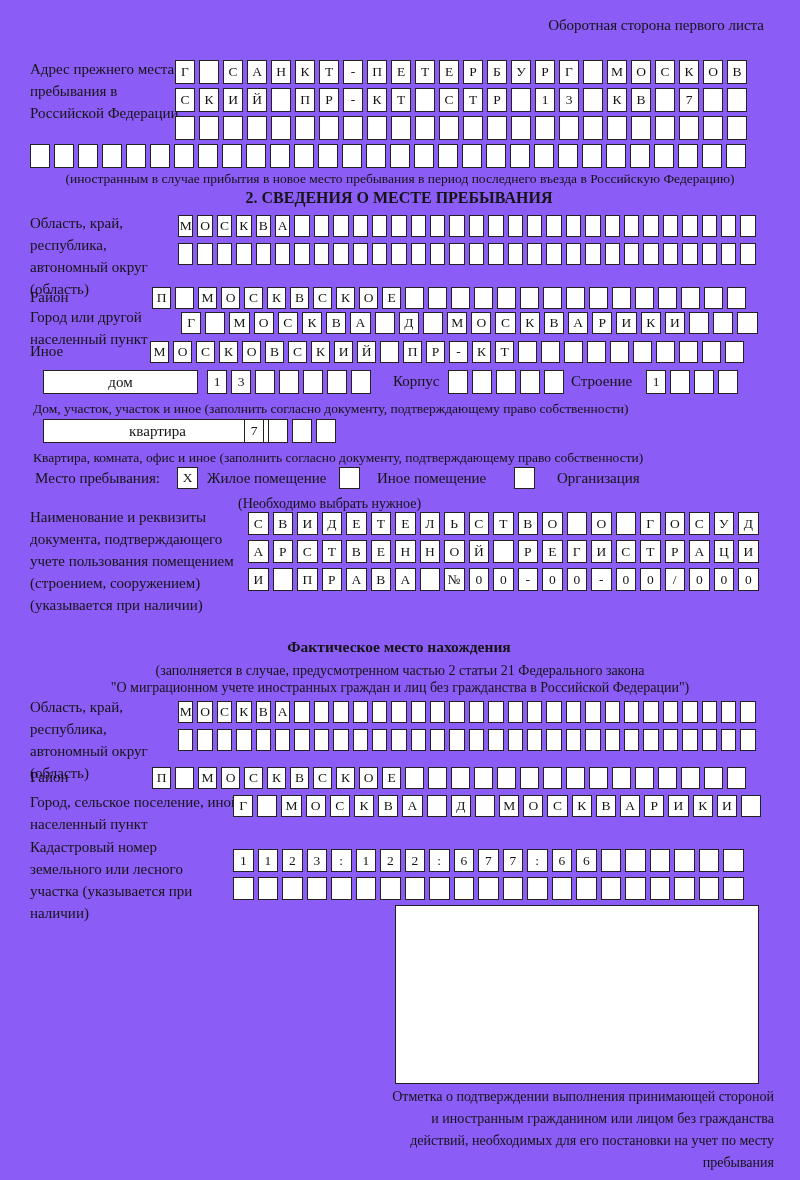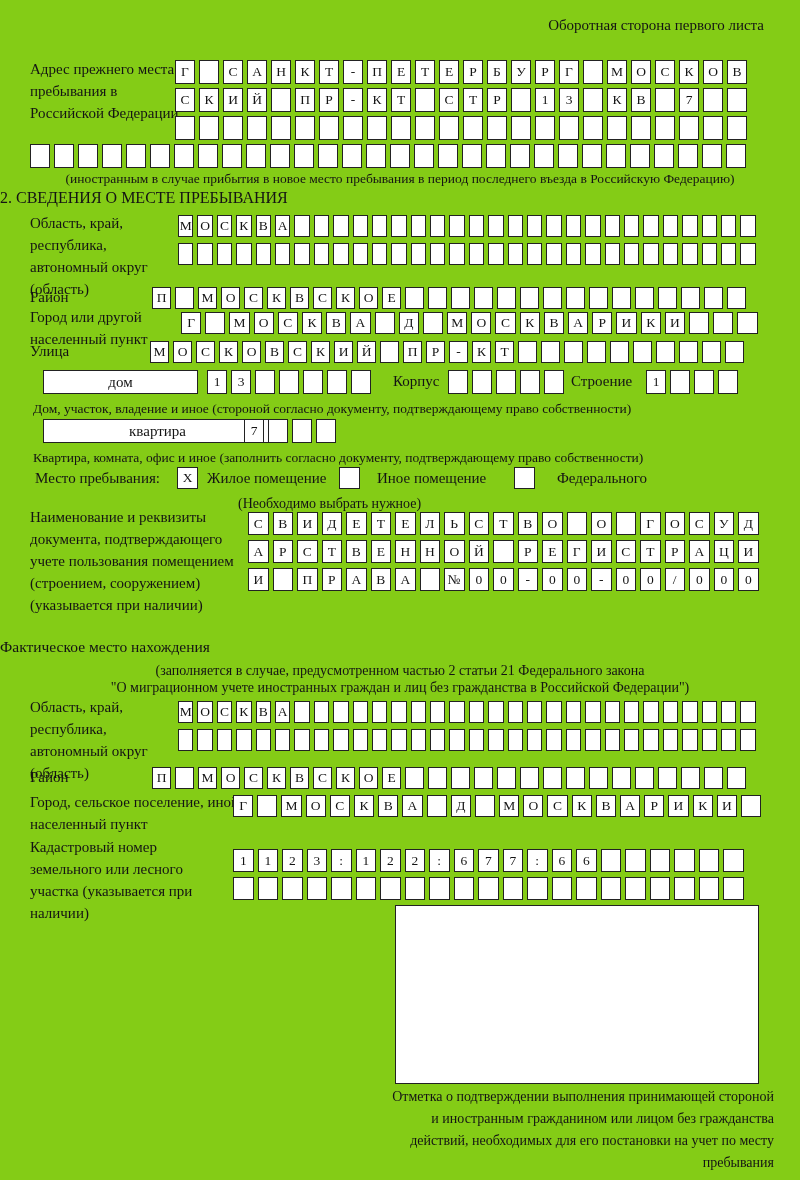--- a/index.html
+++ b/index.html
@@ -1,21 +1,21 @@
 <!DOCTYPE html>
 <html><head>
 <meta charset="utf-8">
 <style>
   html,body{margin:0;padding:0;background:#fff;}
-  .page{position:relative;width:800px;height:1180px;background:#84cc16;
+  .page{position:relative;width:800px;height:1180px;background:#8b5cf6;
         font-family:"Liberation Serif","DejaVu Serif",serif;color:#141414;overflow:hidden;}
   .label{position:absolute;font-size:15px;line-height:22px;}
   .cap{position:absolute;font-size:13.5px;line-height:17px;}
   .center{left:0;width:800px;text-align:center;}
-  .title{position:absolute;left:0;width:798px;text-align:left;font-weight:normal;font-size:16px;}
+  .title{position:absolute;left:0;width:798px;text-align:center;font-weight:bold;font-size:16px;}
   .boxrow{position:absolute;display:flex;gap:4px;}
   .cb{box-sizing:border-box;border:1.6px solid #222;background:#fff;display:flex;
       align-items:center;justify-content:center;font-size:13.5px;line-height:1;flex:none;}
   .sz24 .cb{width:20px;height:24px;}
   .sz23 .cb{width:19px;height:22px;}
   .sz19 .cb{width:15.4px;height:22px;}
   .sz245 .cb{width:20.5px;height:23px;}
   .sz242 .cb{width:20.2px;height:22px;}
   .wf{position:absolute;box-sizing:border-box;border:1.6px solid #222;display:flex;
       align-items:center;justify-content:center;font-size:15px;background:#fff;margin-left:8px;}
@@ -262,21 +262,21 @@
       <span class="cb">А</span>
       <span class="cb">Р</span>
       <span class="cb">И</span>
       <span class="cb">К</span>
       <span class="cb">И</span>
       <span class="cb"></span>
       <span class="cb"></span>
       <span class="cb"></span>
     </div>
 
-  <div class="label" style="left:30px;top:340px;">Улица</div>
+  <div class="label" style="left:30px;top:340px;">Иное</div>
   <div class="boxrow sz23" style="left:150px;top:341px;">
       <span class="cb">М</span>
       <span class="cb">О</span>
       <span class="cb">С</span>
       <span class="cb">К</span>
       <span class="cb">О</span>
       <span class="cb">В</span>
       <span class="cb">С</span>
       <span class="cb">К</span>
       <span class="cb">И</span>
@@ -317,38 +317,38 @@
       <span class="cb"></span>
       <span class="cb"></span>
     </div>
   <div class="label" style="left:571px;top:370px;">Строение</div>
   <div class="boxrow sz24" style="left:646px;top:370px;">
       <span class="cb">1</span>
       <span class="cb"></span>
       <span class="cb"></span>
       <span class="cb"></span>
     </div>
-  <div class="cap" style="left:33px;top:400px;">Дом, участок, владение и иное (стороной согласно документу, подтверждающему право собственности)</div>
+  <div class="cap" style="left:33px;top:400px;">Дом, участок, участок и иное (заполнить согласно документу, подтверждающему право собственности)</div>
 
   <div class="wf" style="left:35px;top:419px;width:229px;height:24px;">квартира</div>
   <div class="boxrow sz24" style="left:244px;top:419px;">
       <span class="cb">7</span>
       <span class="cb"></span>
       <span class="cb"></span>
       <span class="cb"></span>
     </div>
   <div class="cap" style="left:33px;top:449px;">Квартира, комната, офис и иное (заполнить согласно документу, подтверждающему право собственности)</div>
 
   <div class="label" style="left:35px;top:467px;">Место пребывания:</div>
   <div class="chk" style="left:177px;top:467px;">X</div>
   <div class="label" style="left:207px;top:467px;">Жилое помещение</div>
   <div class="chk" style="left:339px;top:467px;"></div>
   <div class="label" style="left:377px;top:467px;">Иное помещение</div>
   <div class="chk" style="left:514px;top:467px;"></div>
-  <div class="label" style="left:557px;top:467px;">Федерального</div>
+  <div class="label" style="left:557px;top:467px;">Организация</div>
   <div class="cap" style="left:238px;top:495px;font-size:14px;">(Необходимо выбрать нужное)</div>
 
   <div class="label" style="left:30px;top:506px;width:212px;">Наименование и реквизиты документа, подтверждающего учете пользования помещением (строением, сооружением) (указывается при наличии)</div>
   <div class="boxrow sz245" style="left:248px;top:512px;">
       <span class="cb">С</span>
       <span class="cb">В</span>
       <span class="cb">И</span>
       <span class="cb">Д</span>
       <span class="cb">Е</span>
       <span class="cb">Т</span>

